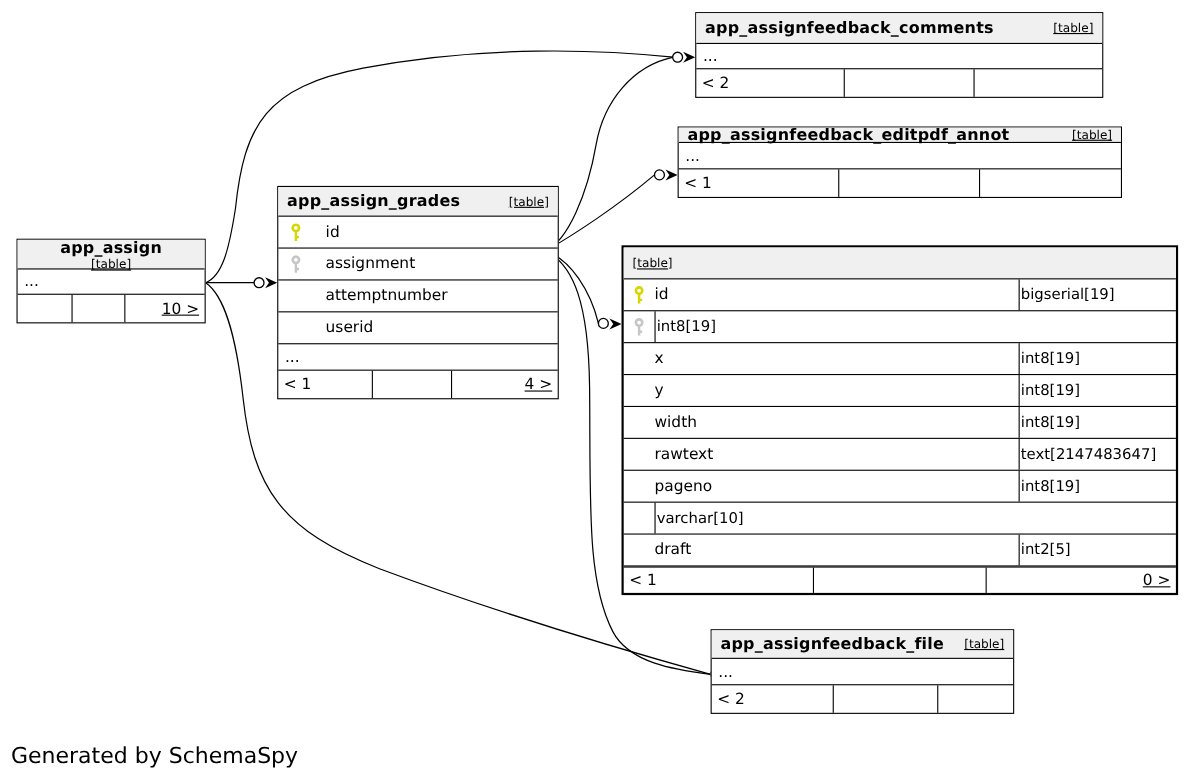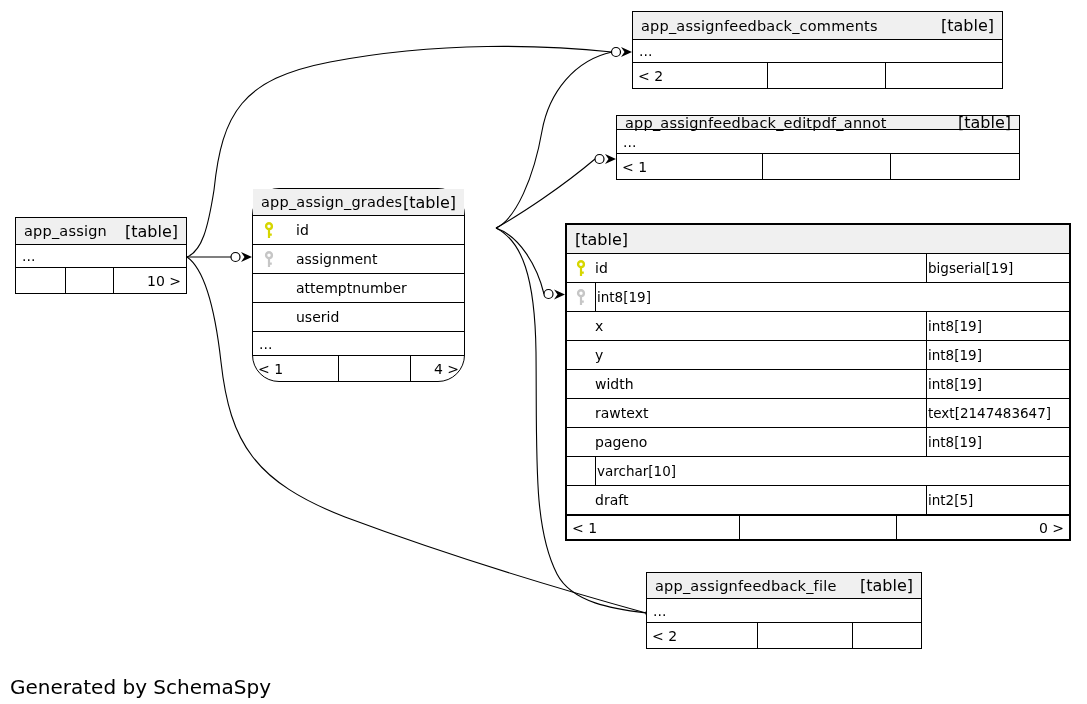--- a/index.html
+++ b/index.html
@@ -25,51 +25,51 @@
     border:1px solid var(--border);
     box-sizing:border-box;
     font-size:14px;
   }
   .thead{
     display:flex;align-items:center;justify-content:space-between;
     background:var(--table-header-bg);
     border-bottom:1px solid var(--border);
     padding:0 8px;box-sizing:border-box;
   }
-  .tname{font-weight:normal;font-size:14.5px;letter-spacing:.2px;}
-  .badge{font-weight:normal;font-size:16px;}
+  .tname{font-weight:bold;font-size:14.5px;letter-spacing:.2px;}
+  .badge{font-weight:normal;font-size:11px;text-decoration:underline;}
   .row{
     display:flex;align-items:center;height:29px;
     border-bottom:1px solid var(--border);box-sizing:border-box;
   }
   .row:last-of-type{border-bottom:none;}
   .keyicon{width:12px;display:inline-flex;align-items:center;flex:0 0 12px;}
   .cname{flex:1;white-space:nowrap;}
   .ctype{
     width:143px;flex:0 0 143px;align-self:stretch;display:flex;align-items:center;
     border-left:1px solid var(--border);padding-left:1px;box-sizing:border-box;
     font-size:13.5px;white-space:nowrap;
   }
   .ellipsis{
     display:flex;align-items:center;padding-left:6px;
     border-bottom:1px solid var(--border);box-sizing:border-box;
   }
   .tfoot{display:flex;box-sizing:border-box;}
   .fc{display:flex;align-items:center;box-sizing:border-box;
       border-right:1px solid var(--border);padding:0 5px;white-space:nowrap;}
-  .fc:last-child{border-right:none;flex:1;justify-content:flex-end;}
+  .fc:last-child{border-right:none;flex:1;justify-content:flex-end;text-decoration:underline;}
 
   
   #t-assign{left:15px;top:217px;width:172px;}
-  #t-assign .thead{height:27px;}
+  #t-assign .thead{height:27px;flex-direction:column;}
   #t-assign .ellipsis{height:23px;}
   #t-assign .tfoot{height:25px;}
   #t-assign .f1{width:50px;}  #t-assign .f2{width:48px;}
 
-  #t-grades{left:252px;top:188px;width:213px;border-radius:27px;}
+  #t-grades{left:252px;top:169px;width:256px;}
   #t-grades .thead{height:27px;}
   #t-grades .keyicon{margin:0 21px 0 10px;}
   #t-grades .ellipsis{height:24px;}
   #t-grades .tfoot{height:25px;}
   #t-grades .f1{width:86px;} #t-grades .f2{width:72px;}
 
   #t-comments{left:632px;top:11px;width:371px;}
   #t-comments .thead{height:28px;}
   #t-comments .ellipsis{height:23px;}
   #t-comments .tfoot{height:25px;}

